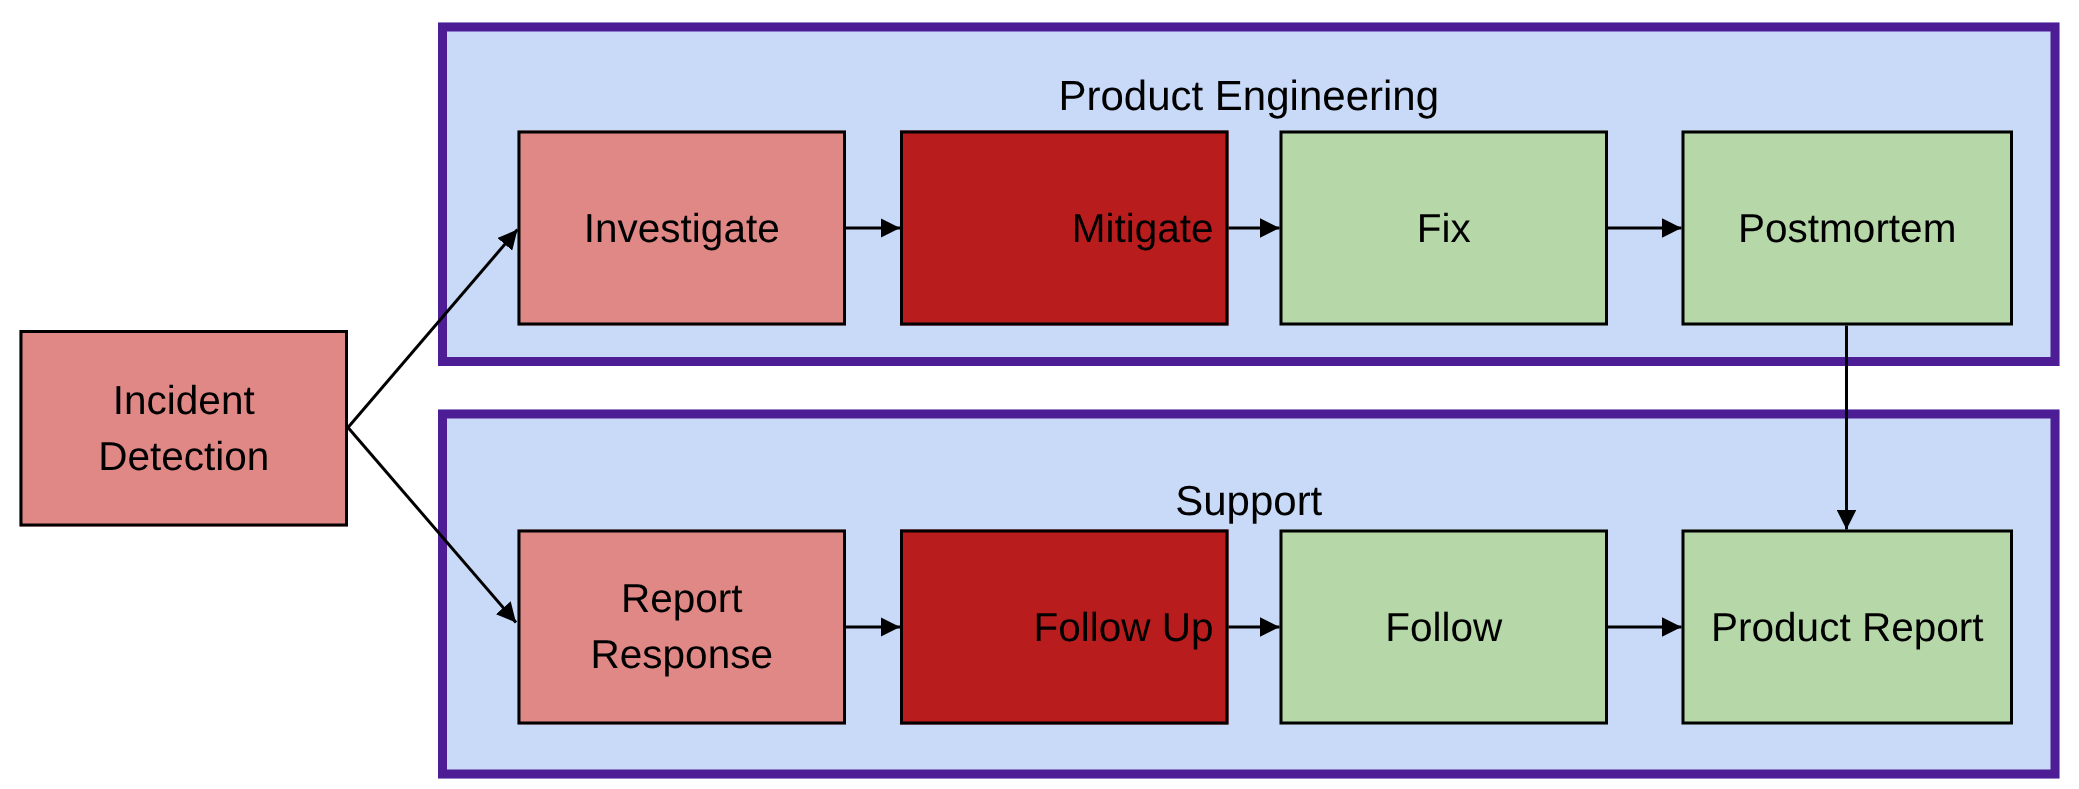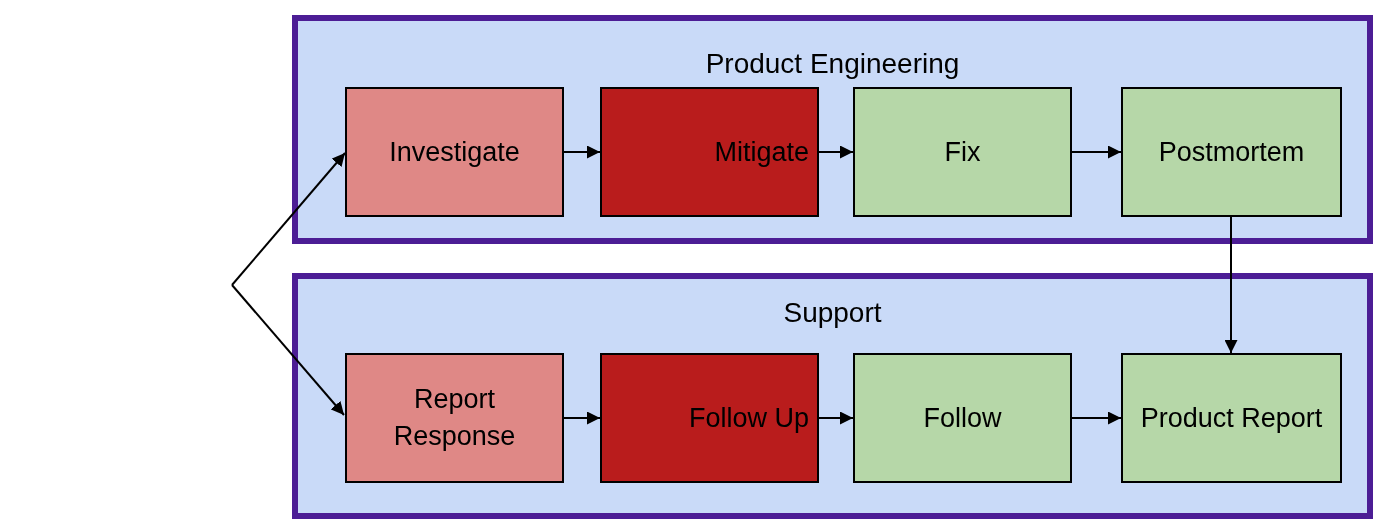--- a/index.html
+++ b/index.html
@@ -23,21 +23,21 @@
   }
   .lane-title {
     width: 100%;
     text-align: center;
     font-size: 28px;
     color: #000000;
   }
   .lane-top   { left: 292px; top: 15px;  width: 1081px; height: 229px; }
   .lane-bottom{ left: 292px; top: 273px; width: 1081px; height: 246px; }
   .lane-top .lane-title    { margin-top: 27px; }
-  .lane-bottom .lane-title { margin-top: 18px; }
+  .lane-bottom .lane-title { margin-top: 39px; }
 
   .node {
     position: absolute;
     border: 2px solid #000000;
     box-sizing: border-box;
     display: flex;
     align-items: center;
     justify-content: center;
     text-align: center;
     z-index: 2;
@@ -67,20 +67,23 @@
 
 <div class="canvas">
 
   <div class="lane lane-top">
     <div class="lane-title">Product Engineering</div>
   </div>
   <div class="lane lane-bottom">
     <div class="lane-title">Support</div>
   </div>
 
+  <div class="node c-red" style="left:13px; top:220px; width:219px; height:131px;">
+    <span class="node-label">Incident Detection</span>
+  </div>
 
   <div class="node c-red" style="left:345px; top:87px; width:219px; height:130px;">
     <span class="node-label">Investigate</span>
   </div>
   <div class="node c-yellow" style="left:600px; top:87px; width:219px; height:130px;">
     <span class="node-label">Mitigate</span>
   </div>
   <div class="node c-green" style="left:853px; top:87px; width:219px; height:130px;">
     <span class="node-label">Fix</span>
   </div>

